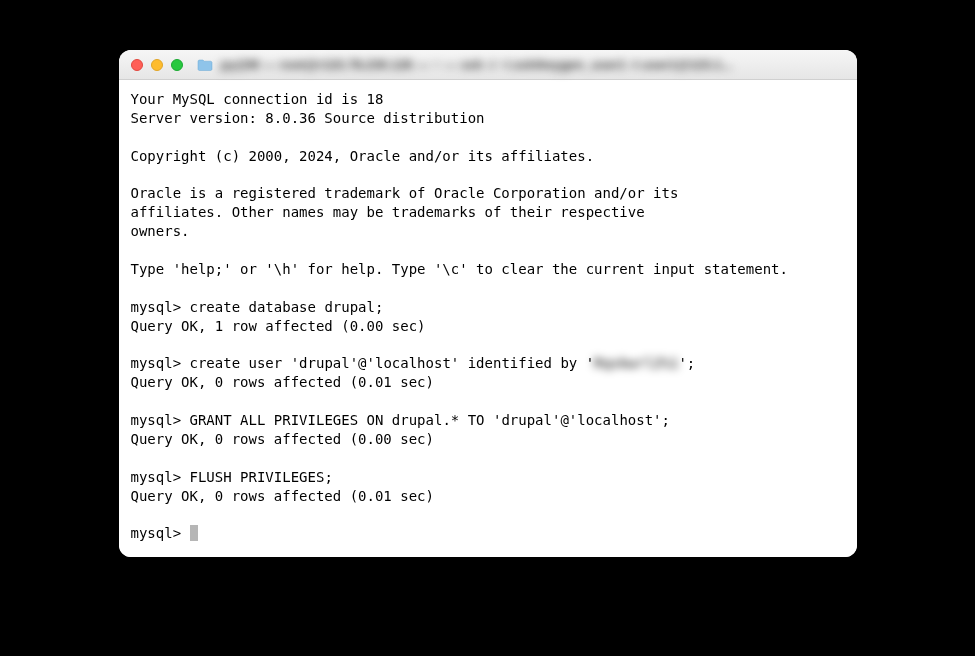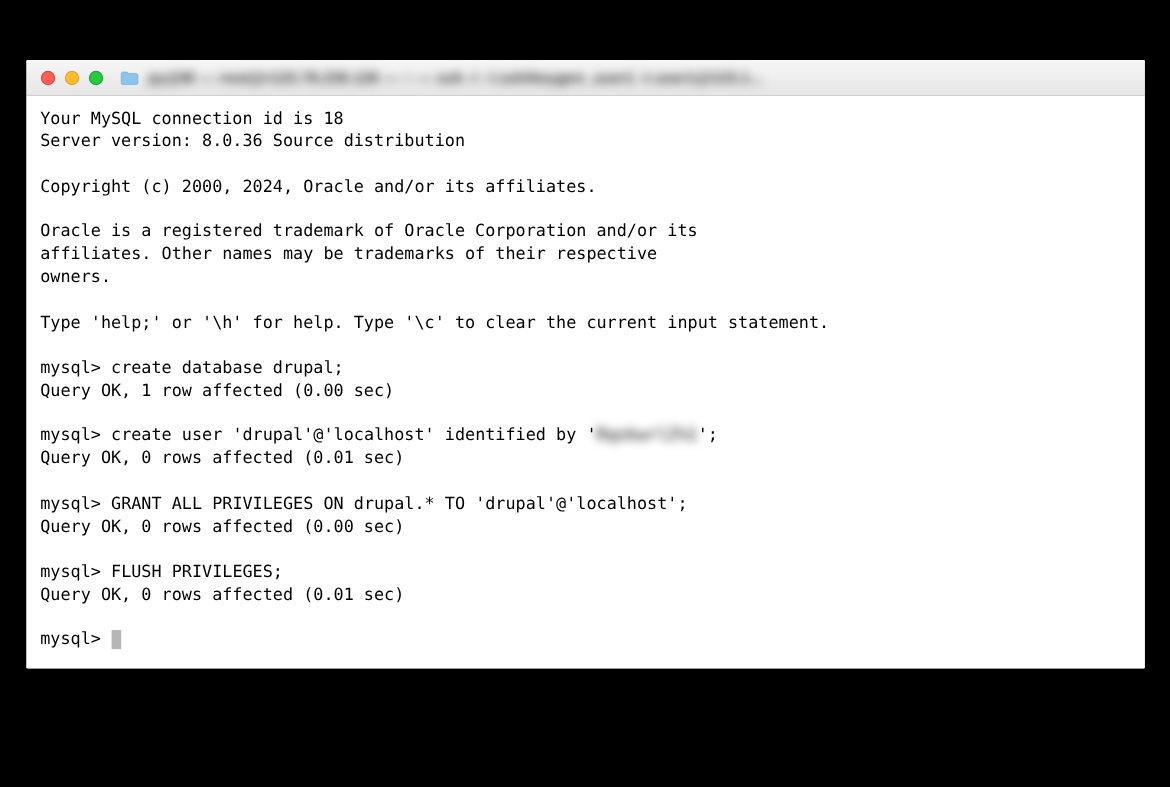--- a/index.html
+++ b/index.html
@@ -10,23 +10,23 @@
     body {
       background: #000;
       width: 975px;
       height: 656px;
       display: flex;
       align-items: flex-start;
       justify-content: center;
       padding-top: 50px;
     }
     .terminal-window {
-      width: 932px;
+      width: 738px;
       background: #fff;
-      border-radius: 1px;
+      border-radius: 12px;
       box-shadow: 0 20px 50px rgba(0,0,0,0.5);
       overflow: hidden;
     }
     .titlebar {
       height: 30px;
       background: linear-gradient(#f6f6f6, #e6e6e6);
       border-bottom: 1px solid #d0d0d0;
       display: flex;
       align-items: center;
       padding: 0 12px;

